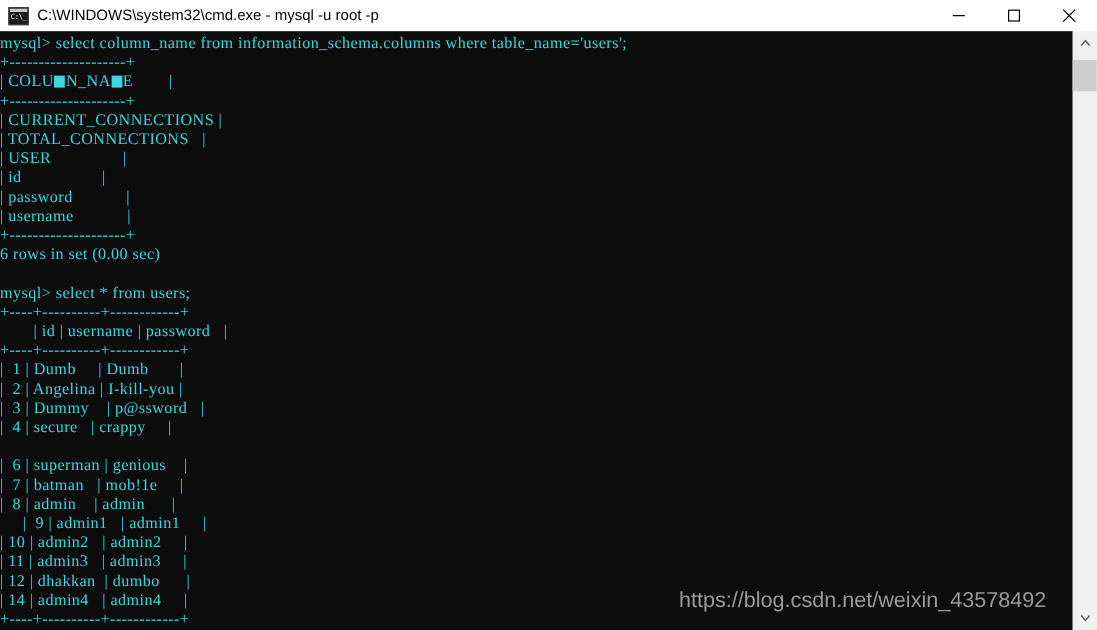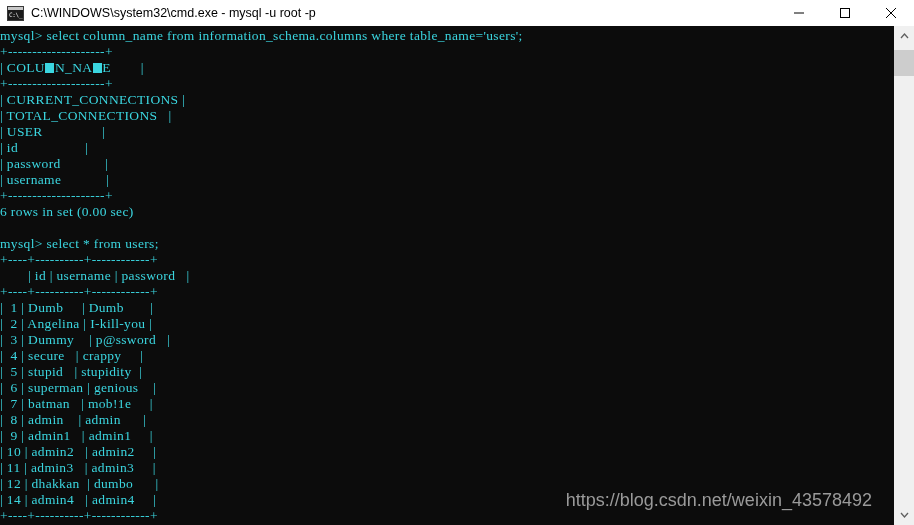--- a/index.html
+++ b/index.html
@@ -227,25 +227,24 @@
     <div class="console-text" style="top:210px;">mysql&gt; select * from users;</div>
 
     <div class="console-text" style="top:226px;">+----+----------+------------+</div>
     <div class="console-text" style="top:242px;padding-left:28px;">| id | username | password   |</div>
     <div class="console-text" style="top:258px;">+----+----------+------------+</div>
 
     <div class="console-text" style="top:274px;left:0;">|  1 | Dumb     | Dumb       |</div>
     <div class="console-text" style="top:290px;">|  2 | Angelina | I-kill-you |</div>
     <div class="console-text" style="top:306px;">|  3 | Dummy    | p@ssword   |</div>
     <div class="console-text" style="top:322px;">|  4 | secure   | crappy     |</div>
-    <div class="console-text" style="top:338px;">|  5 | stupid   | stupidity  |</div>
     <div class="console-text" style="top:354px;">|  6 | superman | genious    |</div>
     <div class="console-text" style="top:370px;">|  7 | batman   | mob!1e     |</div>
     <div class="console-text" style="top:386px;">|  8 | admin    | admin      |</div>
-    <div class="console-text" style="top:402px;">|  9 | admin1   | admin1     |</div>
+    <div class="console-text" style="top:402px;padding-left:19px;">|  9 | admin1   | admin1     |</div>
     <div class="console-text" style="top:418px;">| 10 | admin2   | admin2     |</div>
     <div class="console-text" style="top:434px;">| 11 | admin3   | admin3     |</div>
     <div class="console-text" style="top:450px;">| 12 | dhakkan  | dumbo      |</div>
     <div class="console-text" style="top:466px;">| 14 | admin4   | admin4     |</div>
     <div class="console-text" style="top:482px;">+----+----------+------------+</div>
 
     <div class="watermark">https://blog.csdn.net/weixin_43578492</div>
   </div>
 
   <div class="scrollbar">

